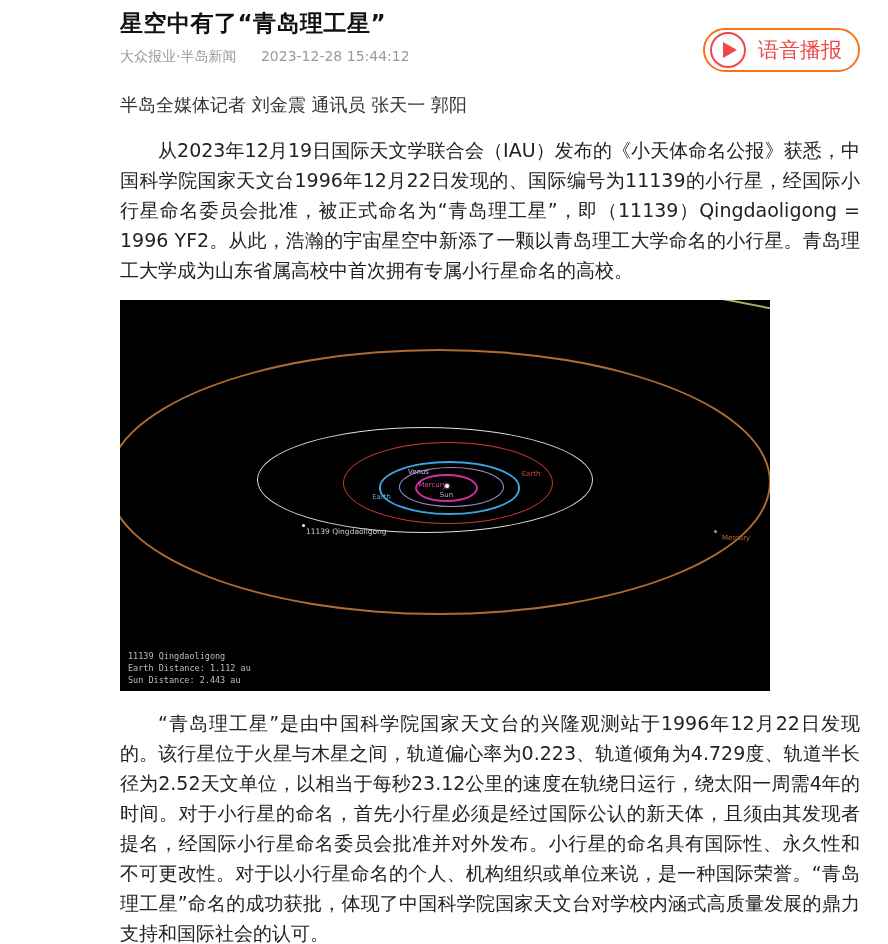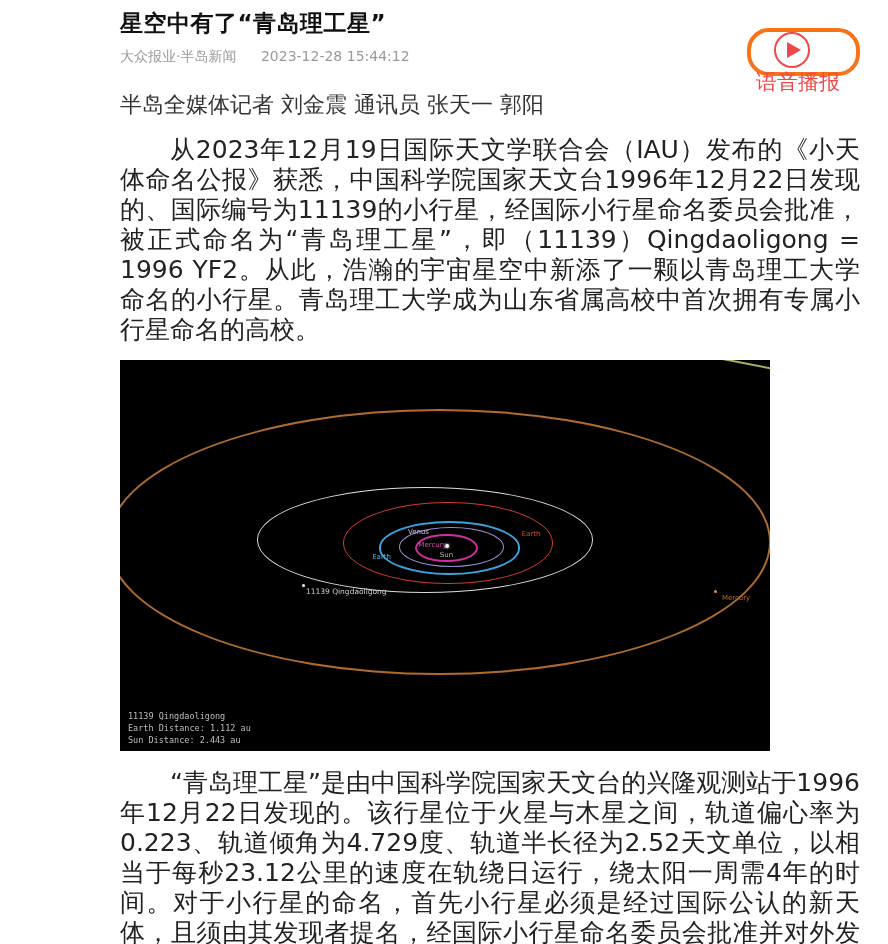--- a/index.html
+++ b/index.html
@@ -13,36 +13,36 @@
   .article-header{position:relative;}
   .page-title{
     font-size:23px;font-weight:bold;color:#111;
     margin:8px 0 0 0;line-height:30px;letter-spacing:0.5px;
   }
   .meta-row{margin-top:10px;font-size:14px;color:#999;height:20px;}
   .meta-source{margin-right:20px;}
   .voice-btn{
     position:absolute;right:0;top:20px;height:40px;
     display:flex;align-items:center;
-    border:4px solid #f97316;border-radius:22px;background:#fff;
-    color:#f04848;font-size:21px;padding:0 16px 0 5px;cursor:pointer;flex-direction:column;
+    border:2px solid #f97316;border-radius:22px;background:#fff;
+    color:#f04848;font-size:21px;padding:0 16px 0 5px;cursor:pointer;
   }
   .play-circle{
     width:32px;height:32px;border:2px solid #f04848;border-radius:50%;
     position:relative;margin-right:12px;flex:0 0 auto;
   }
   .play-triangle{
     position:absolute;left:11px;top:8px;width:0;height:0;
     border-left:14px solid #f04848;border-top:8px solid transparent;
     border-bottom:8px solid transparent;
   }
   
-  .byline{margin:24px 0 0 0;font-size:22px;color:#333;line-height:26px;}
+  .byline{margin:24px 0 0 0;font-size:18px;color:#333;line-height:26px;}
   .para{
-    font-size:25px;line-height:30px;color:#222;
+    font-size:19px;line-height:30px;color:#222;
     text-align:justify;text-indent:2em;margin:17px 0 0 0;
   }
   
   .orbit-figure{
     position:relative;width:650px;height:391px;background:#000;
     margin:15px 0 8px 0;overflow:hidden;
   }
   .orbit{position:absolute;border-radius:50%;}
   .orbit-jupiter {left:-2%;   top:12.5%; width:101.5%;height:67%;  border:2px solid #b06c30;}
   .orbit-asteroid{left:21%;   top:32.5%; width:51.5%; height:26.5%;border:1px solid #dcdcdc;}

